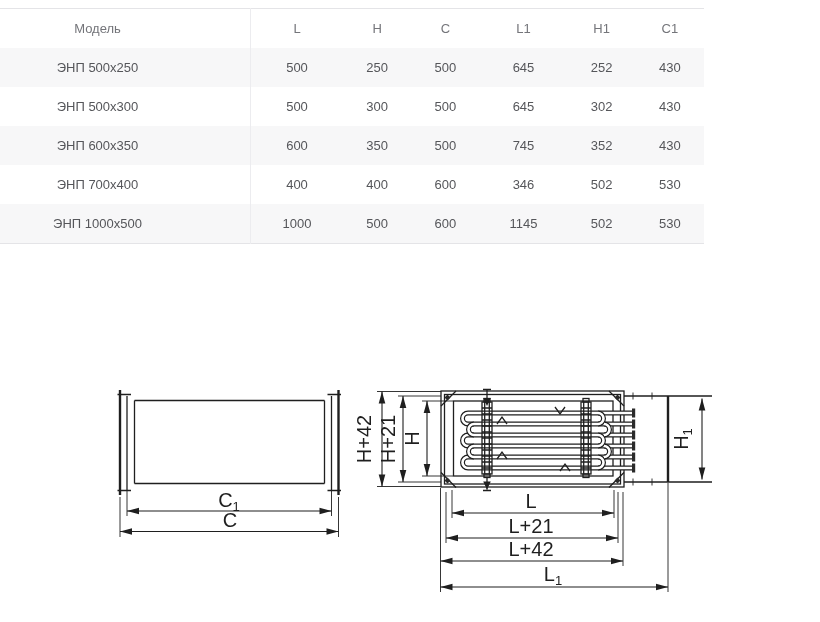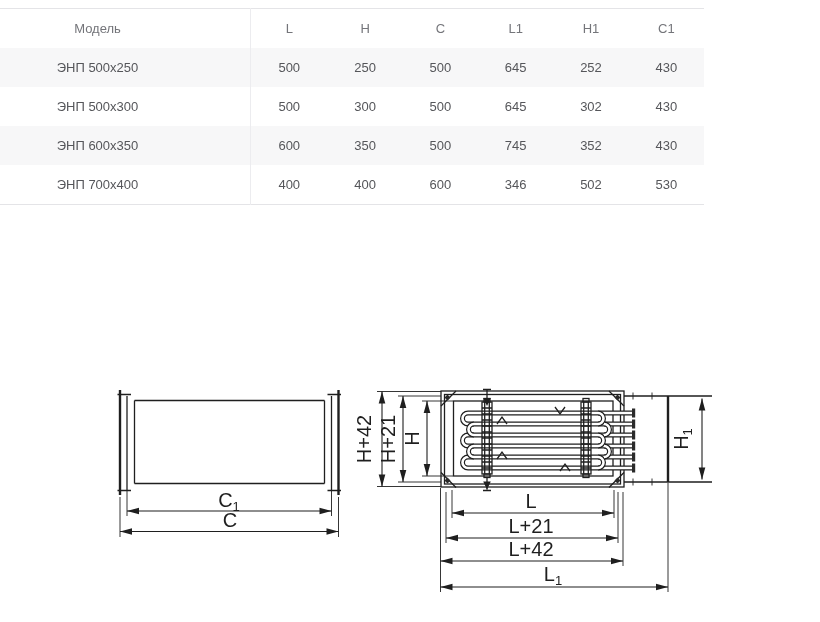--- a/index.html
+++ b/index.html
@@ -72,20 +72,29 @@
         </tr>
         <tr>
           <td>ЭНП 700x400</td>
           <td>400</td>
           <td>400</td>
           <td>600</td>
           <td>346</td>
           <td>502</td>
           <td>530</td>
         </tr>
+        <tr>
+          <td>ЭНП 1000x500</td>
+          <td>1000</td>
+          <td>500</td>
+          <td>600</td>
+          <td>1145</td>
+          <td>502</td>
+          <td>530</td>
+        </tr>
       </tbody>
   </table>
 
   <svg class="drawing" width="820" height="622" viewBox="0 0 820 622">
     <defs>
       <marker id="ar" markerUnits="userSpaceOnUse" markerWidth="14" markerHeight="10" refX="13" refY="5" orient="auto-start-reverse">
         <path d="M13,5 L1,1.7 L1,8.3 Z" fill="#1f1f1f"></path>
       </marker>
     </defs>
 

